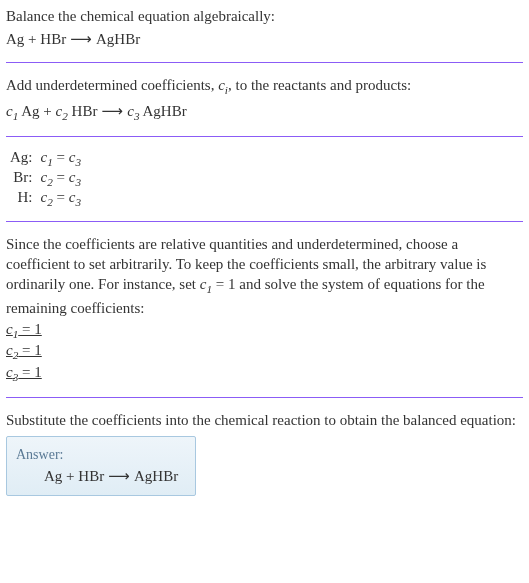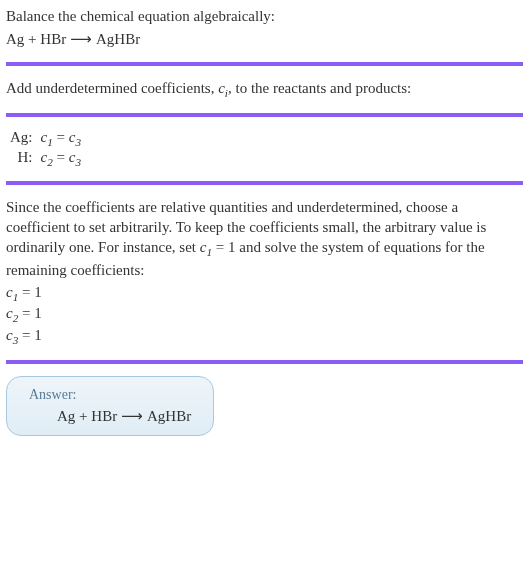--- a/index.html
+++ b/index.html
@@ -9,21 +9,21 @@
     }
     body {
       font-family: Georgia, 'Times New Roman', serif;
       font-size: 15px;
       color: #333;
       background: #fff;
       width: 529px;
       padding: 6px;
     }
     .section {
-      border-bottom: 4px solid #8b5cf6;
+      border-bottom: 1px solid #8b5cf6;
       padding-bottom: 12px;
       margin-bottom: 12px;
     }
     .section p {
       line-height: 1.35;
     }
     .equation {
       margin-top: 3px;
     }
     .sub {
@@ -45,26 +45,27 @@
       vertical-align: baseline;
     }
     .atom-table td:first-child {
       text-align: right;
     }
     .coeffs {
       margin-top: 2px;
     }
     .coeffs div {
       line-height: 1.3;
+      text-decoration: underline;
     }
     .answer-box {
       border: 1px solid #a8c8e0;
       background: linear-gradient(to bottom, #eef5fa, #e0edf5);
-      border-radius: 15px;
-      padding: 10px 22px;
+      border-radius: 2px;
+      padding: 10px 9px;
       display: inline-block;
       min-width: 190px;
     }
     .answer-label {
       color: #5a7a95;
       font-size: 14px;
       margin-bottom: 4px;
     }
     .answer-content {
       padding-left: 28px;
@@ -82,28 +83,35 @@
   <p>Balance the chemical equation algebraically:</p>
   <p class="equation">
     <span>Ag</span><span> + </span><span>HBr</span><span class="arrow"> ⟶ </span><span>AgHBr</span>
   </p>
 </div>
 
 <div class="section">
   <p>
     <span>Add underdetermined coefficients, </span><span class="sub"><span>c</span><sub>i</sub></span><span>, to the reactants and products:</span>
   </p>
+  <p class="equation">
+    <span class="sub"><span>c</span><sub>1</sub></span><span> </span><span>Ag</span><span> + </span><span class="sub"><span>c</span><sub>2</sub></span><span> </span><span>HBr</span><span class="arrow"> ⟶ </span><span class="sub"><span>c</span><sub>3</sub></span><span> </span><span>AgHBr</span>
+  </p>
 </div>
 
 <div class="section">
   <table class="atom-table">
     <tbody>
         <tr>
       <td>Ag:</td>
       <td><span class="sub"><span>c</span><sub>1</sub></span><span> = </span><span class="sub"><span>c</span><sub>3</sub></span></td>
+    </tr>
+    <tr>
+      <td>Br:</td>
+      <td><span class="sub"><span>c</span><sub>2</sub></span><span> = </span><span class="sub"><span>c</span><sub>3</sub></span></td>
     </tr>
     <tr>
       <td>H:</td>
       <td><span class="sub"><span>c</span><sub>2</sub></span><span> = </span><span class="sub"><span>c</span><sub>3</sub></span></td>
     </tr>
   </tbody>
     </table>
 </div>
 
 <div class="section">
@@ -111,20 +119,21 @@
     <span>Since the coefficients are relative quantities and underdetermined, choose a coefficient to set arbitrarily. To keep the coefficients small, the arbitrary value is ordinarily one. For instance, set </span><span class="sub"><span>c</span><sub>1</sub></span><span> = 1 and solve the system of equations for the remaining coefficients:</span>
   </p>
   <div class="coeffs">
     <div><span class="sub"><span>c</span><sub>1</sub></span><span> = 1</span></div>
     <div><span class="sub"><span>c</span><sub>2</sub></span><span> = 1</span></div>
     <div><span class="sub"><span>c</span><sub>3</sub></span><span> = 1</span></div>
   </div>
 </div>
 
 <div class="section last-section">
+  <p>Substitute the coefficients into the chemical reaction to obtain the balanced equation:</p>
   <div style="margin-top:6px;">
     <div class="answer-box">
       <div class="answer-label">Answer:</div>
       <div class="answer-content">
         <span>Ag</span><span> + </span><span>HBr</span><span class="arrow"> ⟶ </span><span>AgHBr</span>
       </div>
     </div>
   </div>
 </div>
 

